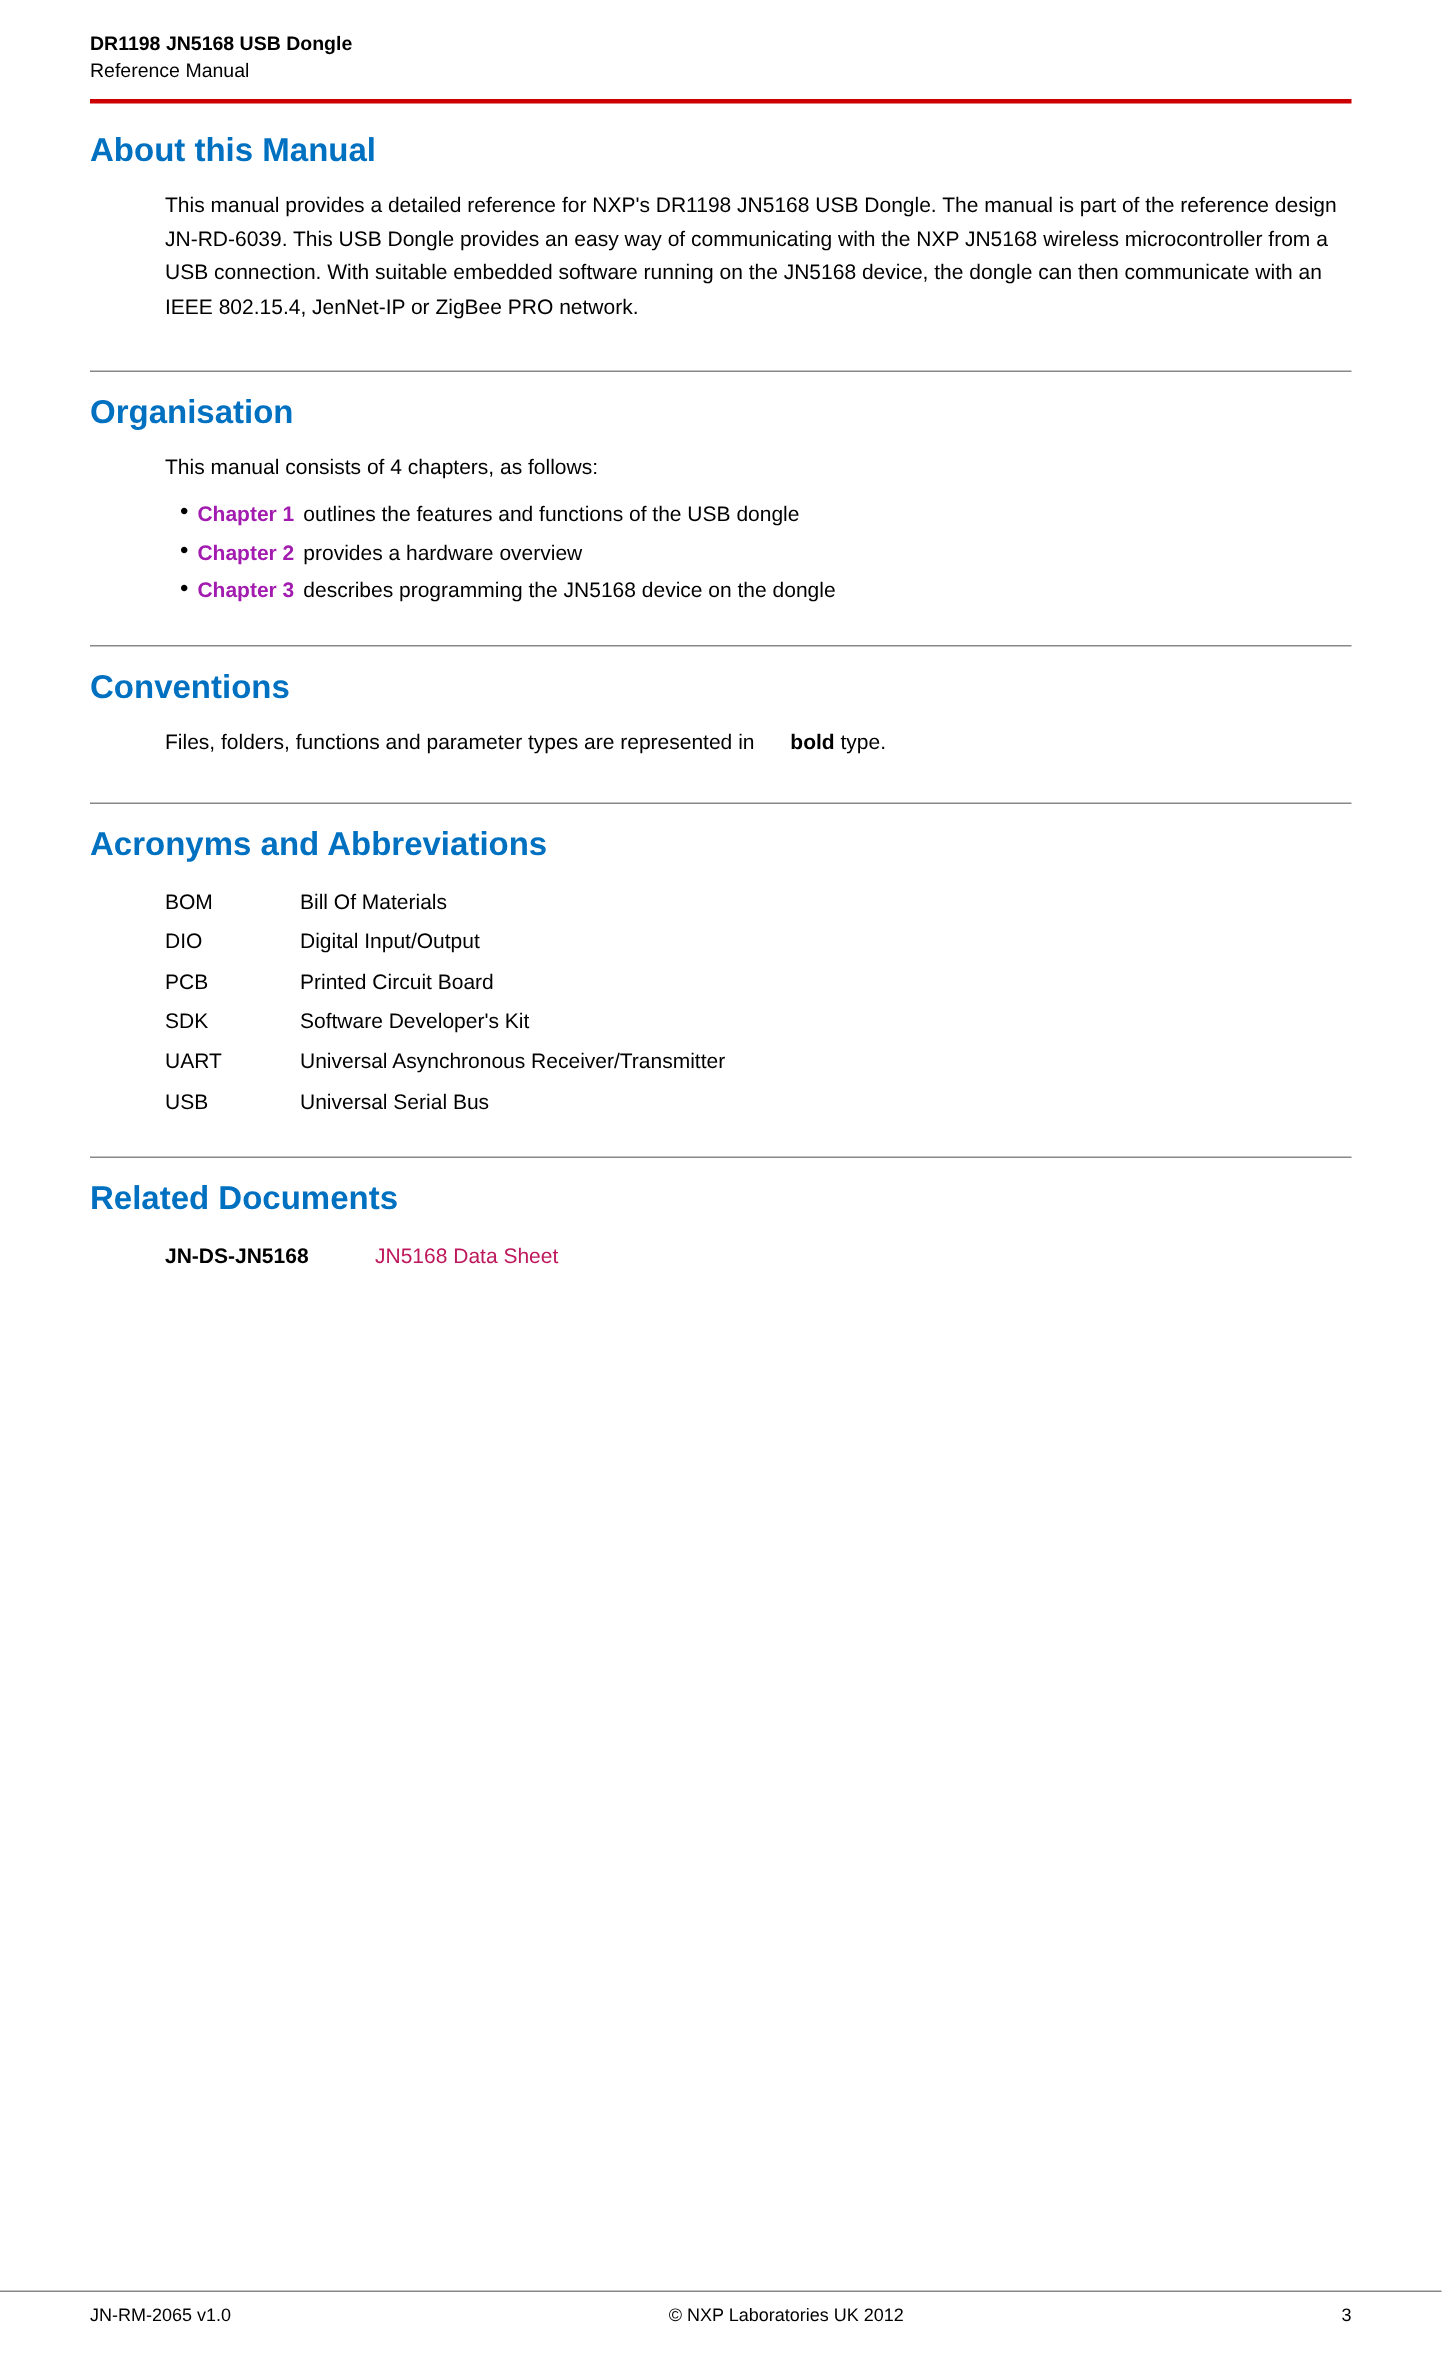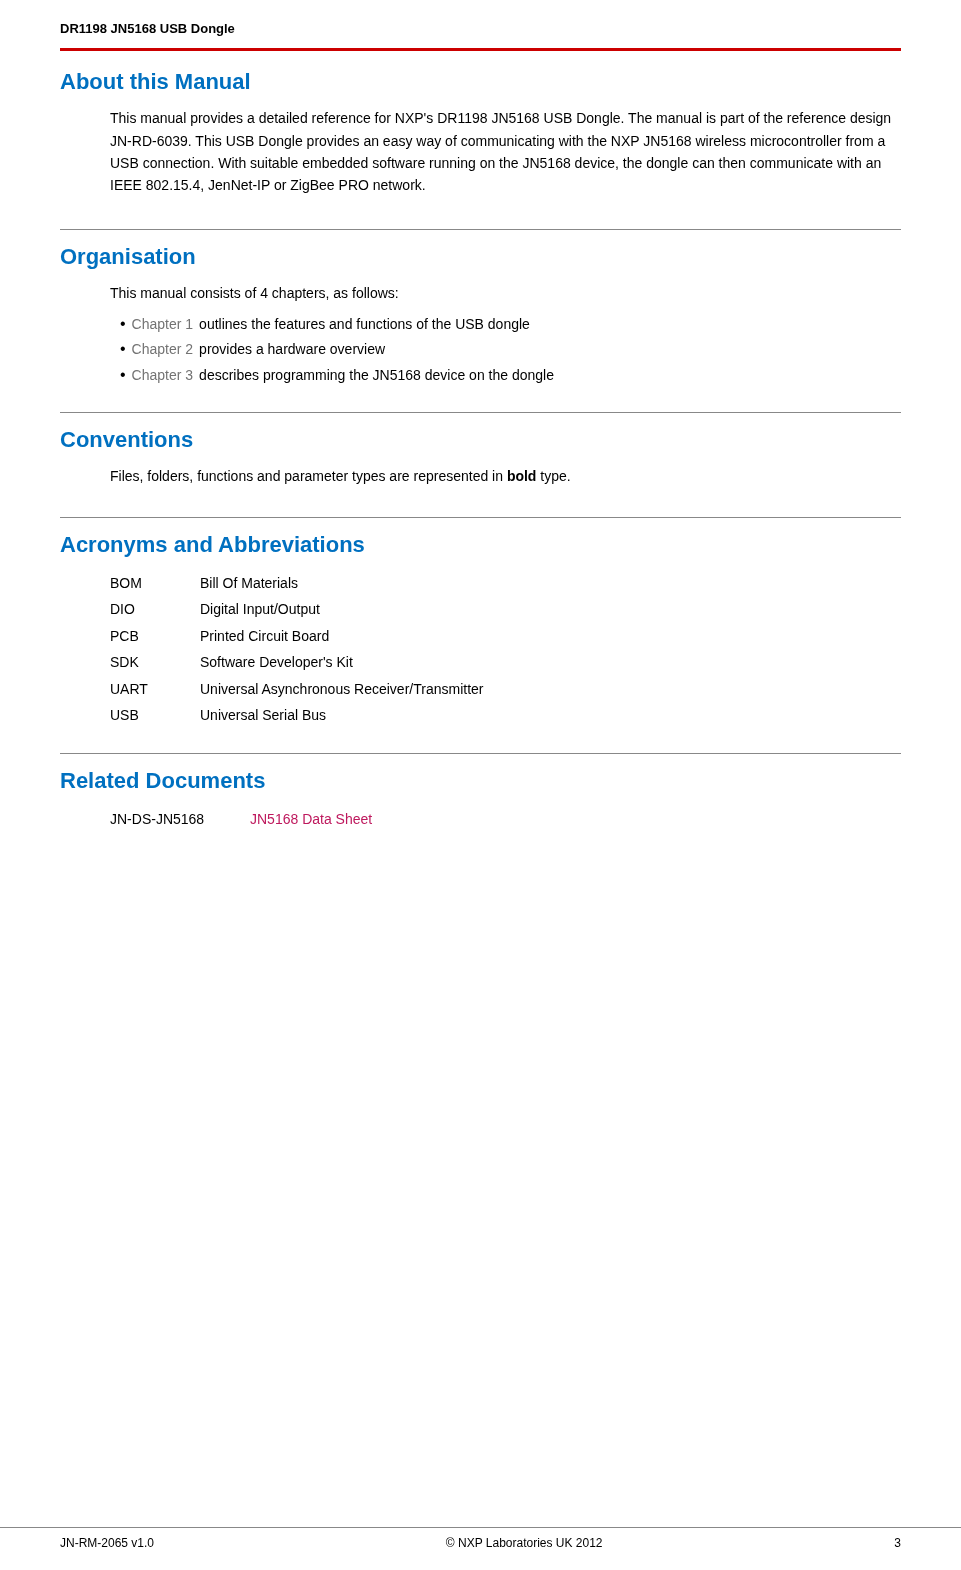--- a/index.html
+++ b/index.html
@@ -96,23 +96,23 @@
 
     .chapter-list li::before {
       content: "•";
       color: #000;
       font-size: 16px;
       line-height: 1.5;
       flex-shrink: 0;
     }
 
     .chapter-link {
-      color: #737373;
+      color: #a21caf;
       text-decoration: none;
-      font-weight: normal;
+      font-weight: bold;
     }
 
     
     .acronym-table {
       padding-left: 50px;
       padding-bottom: 24px;
     }
 
     .acronym-row {
       display: flex;
@@ -139,21 +139,21 @@
 
     .related-row {
       display: flex;
       gap: 30px;
       font-size: 14px;
       line-height: 1.9;
     }
 
     .related-key {
       min-width: 110px;
-      font-weight: normal;
+      font-weight: bold;
       color: #000;
     }
 
     .related-value {
       color: #be185d;
     }
 
     
     .conventions-body {
       padding-left: 50px;
@@ -191,38 +191,40 @@
       color: #000;
     }
 
     .footer-right {
       font-size: 12px;
       color: #000;
     }
 
     .bold-text {
       font-weight: bold;
+      margin-left: 20px;
     }
 
     .italic-text {
       font-style: italic;
     }
 
     .courier-text {
       font-family: 'Courier New', Courier, monospace;
       font-size: 13px;
     }
   </style>
 </head>
 <body>
 
 <div class="page">
 
   <div class="doc-header">
     <div class="doc-header-title">DR1198 JN5168 USB Dongle</div>
+    <div class="doc-header-subtitle">Reference Manual</div>
   </div>
 
   <hr class="top-rule">
 
   <div class="section">
     <div class="section-heading">About this Manual</div>
     <div class="section-body">
       <p>This manual provides a detailed reference for NXP's DR1198 JN5168 USB Dongle. The manual is part of the reference design JN-RD-6039. This USB Dongle provides an easy way of communicating with the NXP JN5168 wireless microcontroller from a USB connection. With suitable embedded software running on the JN5168 device, the dongle can then communicate with an IEEE 802.15.4, JenNet-IP or ZigBee PRO network.</p>
     </div>
   </div>

